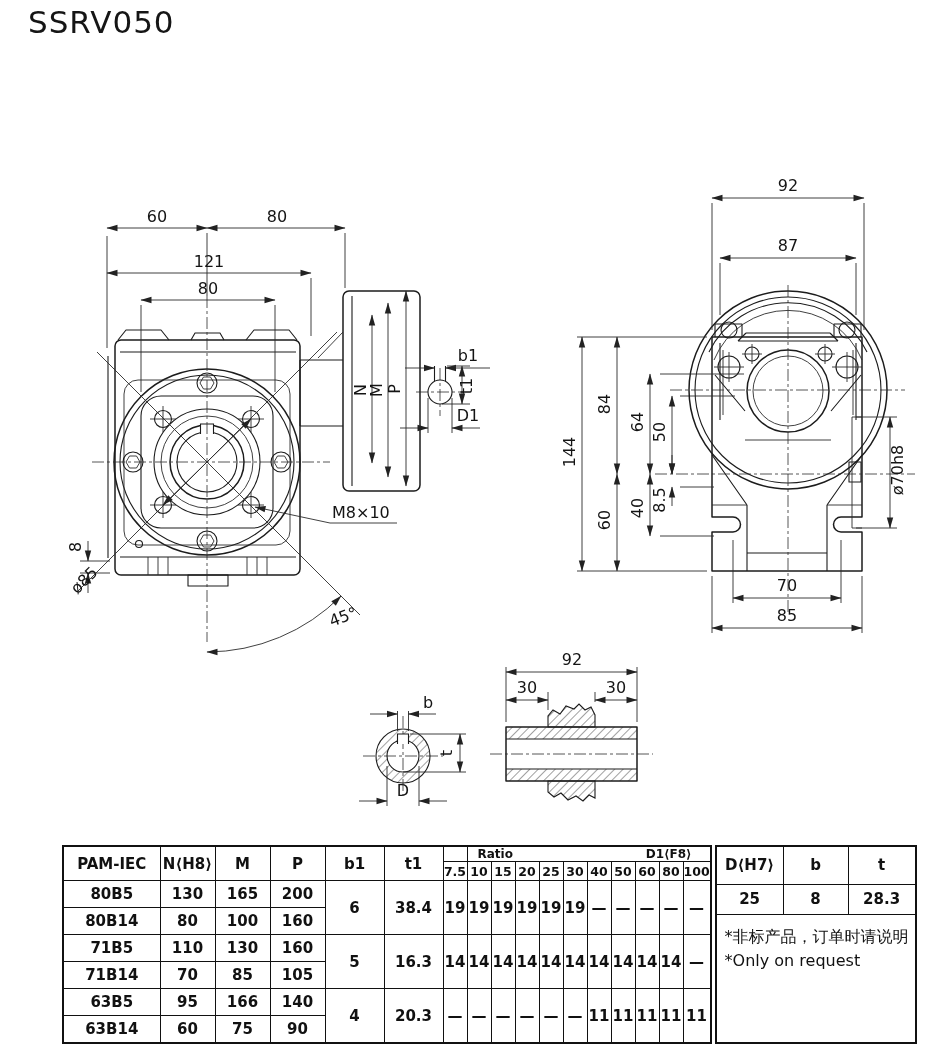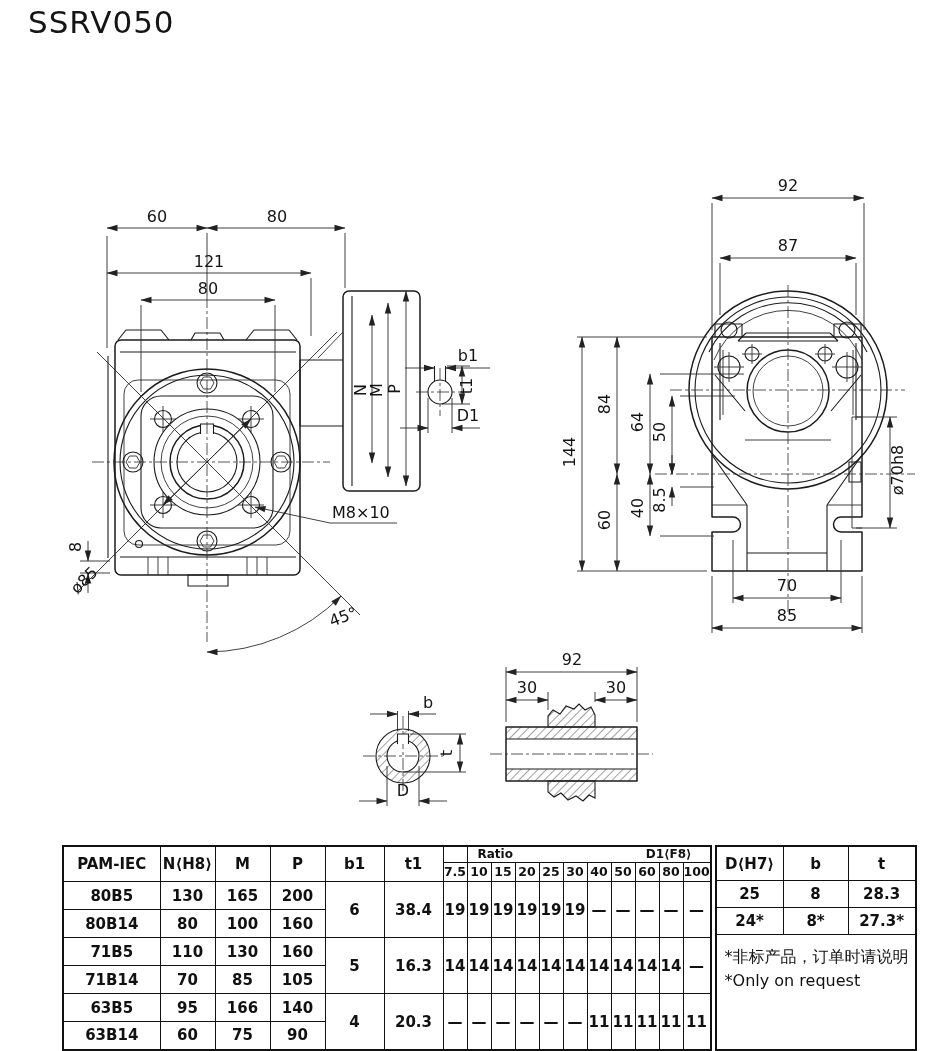--- a/index.html
+++ b/index.html
@@ -387,25 +387,20 @@
         <tr>
       <th class="hcell">D⟨H7⟩</th>
       <th class="hcell">b</th>
       <th class="hcell">t</th>
     </tr>
     <tr class="data">
       <td>25</td>
       <td>8</td>
       <td>28.3</td>
     </tr>
-    <tr class="data">
-      <td>24*</td>
-      <td>8*</td>
-      <td>27.3*</td>
-    </tr>
     <tr>
       <td colspan="3" class="note" style="height:104px">
         <div>*非标产品，订单时请说明</div>
         <div>*Only on request</div>
       </td>
     </tr>
   </tbody>
     </table>
 </div>
 

